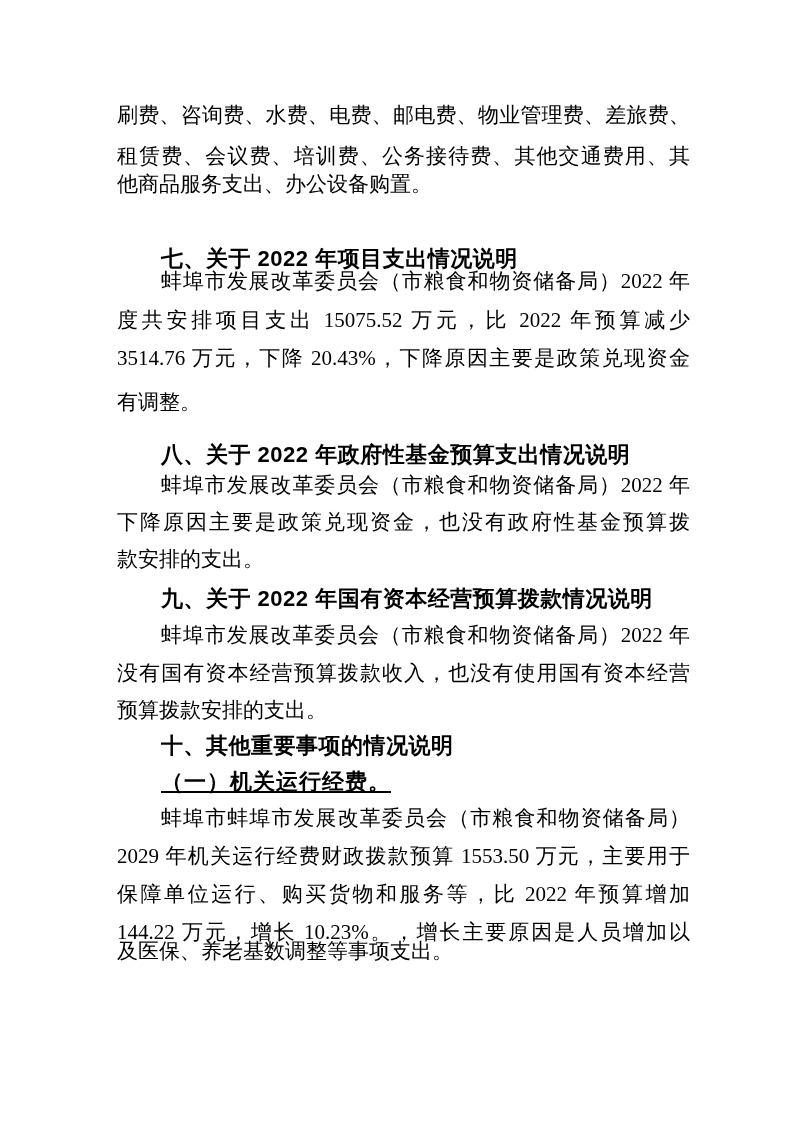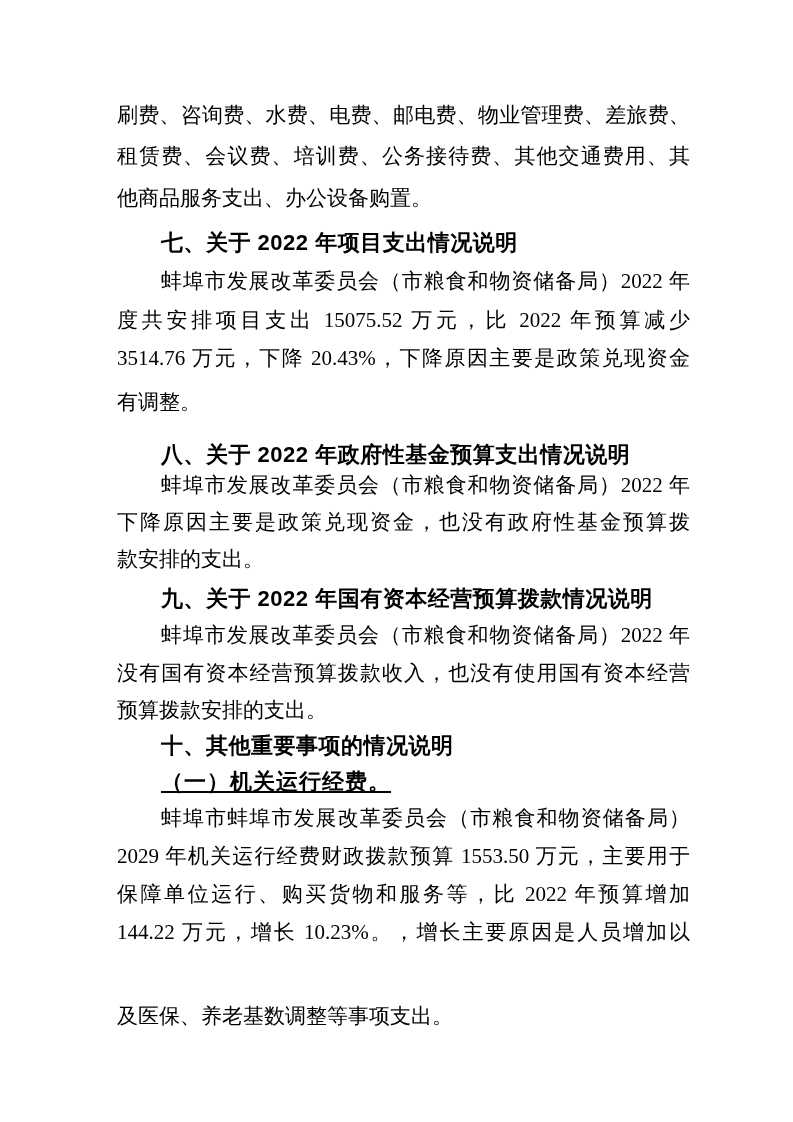--- a/index.html
+++ b/index.html
@@ -55,23 +55,23 @@
     text-decoration: underline;
   }
 </style>
 </head>
 <body>
 
 <div class="page">
 
   <div class="ln fill" style="top:100px">刷费、咨询费、水费、电费、邮电费、物业管理费、差旅费、</div>
   <div class="ln fill" style="top:141px">租赁费、会议费、培训费、公务接待费、其他交通费用、其</div>
-  <div class="ln" style="top:183px">他商品服务支出、办公设备购置。</div>
+  <div class="ln" style="top:169px">他商品服务支出、办公设备购置。</div>
 
-  <div class="ln hd ind" style="top:228px">七、关于 2022 年项目支出情况说明</div>
+  <div class="ln hd ind" style="top:244px">七、关于 2022 年项目支出情况说明</div>
   <div class="ln fill ind" style="top:266px">蚌埠市发展改革委员会（市粮食和物资储备局）2022 年</div>
   <div class="ln fill" style="top:305px">度共安排项目支出 15075.52 万元，比 2022 年预算减少</div>
   <div class="ln fill" style="top:343px">3514.76 万元，下降 20.43%，下降原因主要是政策兑现资金</div>
   <div class="ln" style="top:387px">有调整。</div>
 
   <div class="ln hd ind" style="top:440px">八、关于 2022 年政府性基金预算支出情况说明</div>
   <div class="ln fill ind" style="top:470px">蚌埠市发展改革委员会（市粮食和物资储备局）2022 年</div>
   <div class="ln fill" style="top:507px">下降原因主要是政策兑现资金，也没有政府性基金预算拨</div>
   <div class="ln" style="top:544px">款安排的支出。</div>
 
@@ -79,15 +79,15 @@
   <div class="ln fill ind" style="top:620px">蚌埠市发展改革委员会（市粮食和物资储备局）2022 年</div>
   <div class="ln fill" style="top:658px">没有国有资本经营预算拨款收入，也没有使用国有资本经营</div>
   <div class="ln" style="top:695px">预算拨款安排的支出。</div>
 
   <div class="ln hd ind" style="top:731px">十、其他重要事项的情况说明</div>
   <div class="ln sub ind" style="top:767px">（一）机关运行经费。</div>
   <div class="ln fill ind" style="top:803px">蚌埠市蚌埠市发展改革委员会（市粮食和物资储备局）</div>
   <div class="ln fill" style="top:841px">2029 年机关运行经费财政拨款预算 1553.50 万元，主要用于</div>
   <div class="ln fill" style="top:879px">保障单位运行、购买货物和服务等，比 2022 年预算增加</div>
   <div class="ln fill" style="top:917px">144.22 万元，增长 10.23%。，增长主要原因是人员增加以</div>
-  <div class="ln" style="top:1001px">及医保、养老基数调整等事项支出。</div>
+  <div class="ln" style="top:936px">及医保、养老基数调整等事项支出。</div>
 
 </div>
 
 </body></html>

